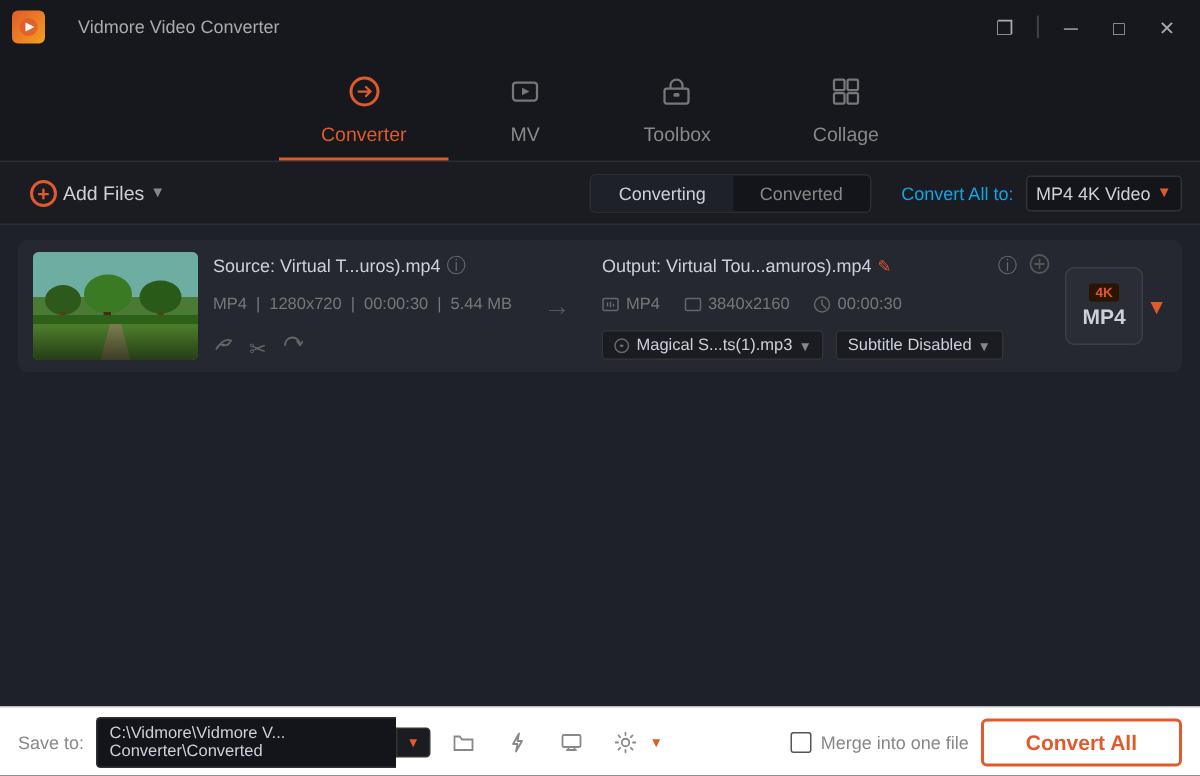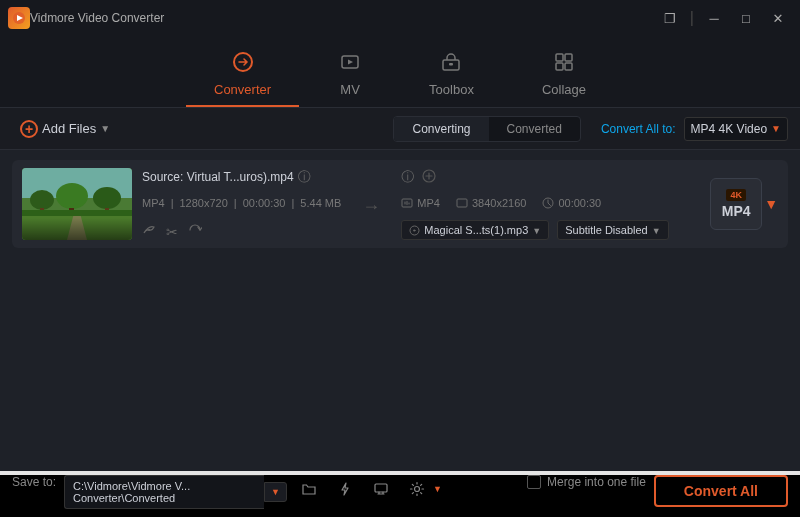--- a/index.html
+++ b/index.html
@@ -18,21 +18,21 @@
       height: 36px;
       background: #16181e;
       display: flex;
       align-items: center;
       justify-content: space-between;
       padding: 0 8px 0 8px;
     }
     .title-bar-left {
       display: flex;
       align-items: center;
-      gap: 0;
+      gap: 22px;
     }
     .app-icon {
       width: 22px;
       height: 22px;
       background: linear-gradient(135deg, #e05a2b, #f4a020);
       border-radius: 4px;
       display: flex;
       align-items: center;
       justify-content: center;
       font-size: 11px;
@@ -363,24 +363,24 @@
       cursor: pointer;
     }
 
     
     .bottom-bar {
       position: absolute;
       bottom: 0;
       left: 0;
       right: 0;
       height: 46px;
-      background: #000000;
-      border-top: 4px solid #e5e5e5;
-      display: flex;
-      align-items: flex-start;
+      background: #ffffff;
+      border-top: 1px solid #e5e5e5;
+      display: flex;
+      align-items: center;
       padding: 0 12px;
       gap: 8px;
     }
     .save-to-label {
       font-size: 12px;
       color: #888;
       white-space: nowrap;
     }
     .bottom-icon-btn {
       width: 28px;
@@ -605,20 +605,24 @@
         </span>
       </div>
     </div>
 
     <div class="arrow-section">
       <span class="arrow-right">→</span>
     </div>
 
     <div class="output-section">
       <div class="output-top">
+        <div class="output-file">
+          <span>Output: Virtual Tou...amuros).mp4</span>
+          <span class="edit-icon">✎</span>
+        </div>
         <div class="output-actions">
           <span class="info-icon">ⓘ</span>
           <span class="plus-icon-sm">
             <svg width="14" height="14" viewBox="0 0 14 14" fill="none">
               <circle cx="7" cy="7" r="6" stroke="#555" stroke-width="1.2" fill="none"></circle>
               <path d="M7 4 L7 10 M4 7 L10 7" stroke="#555" stroke-width="1.2" stroke-linecap="round"></path>
             </svg>
           </span>
         </div>
       </div>

